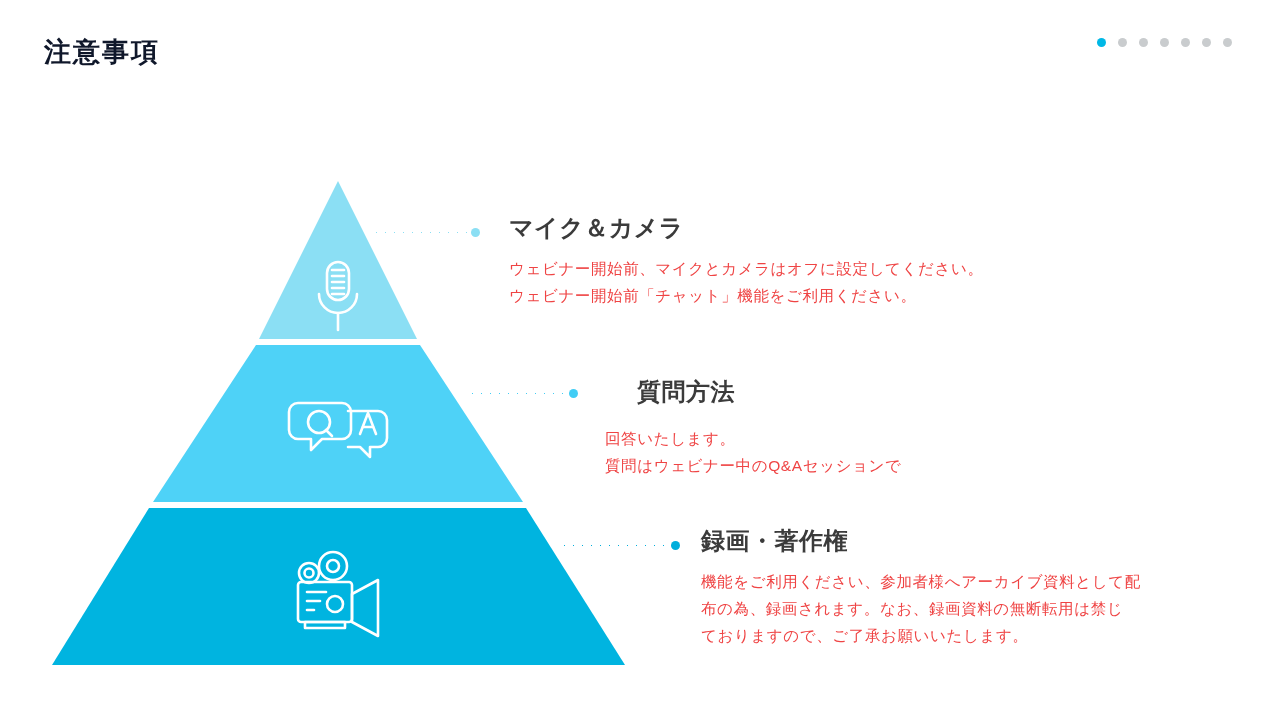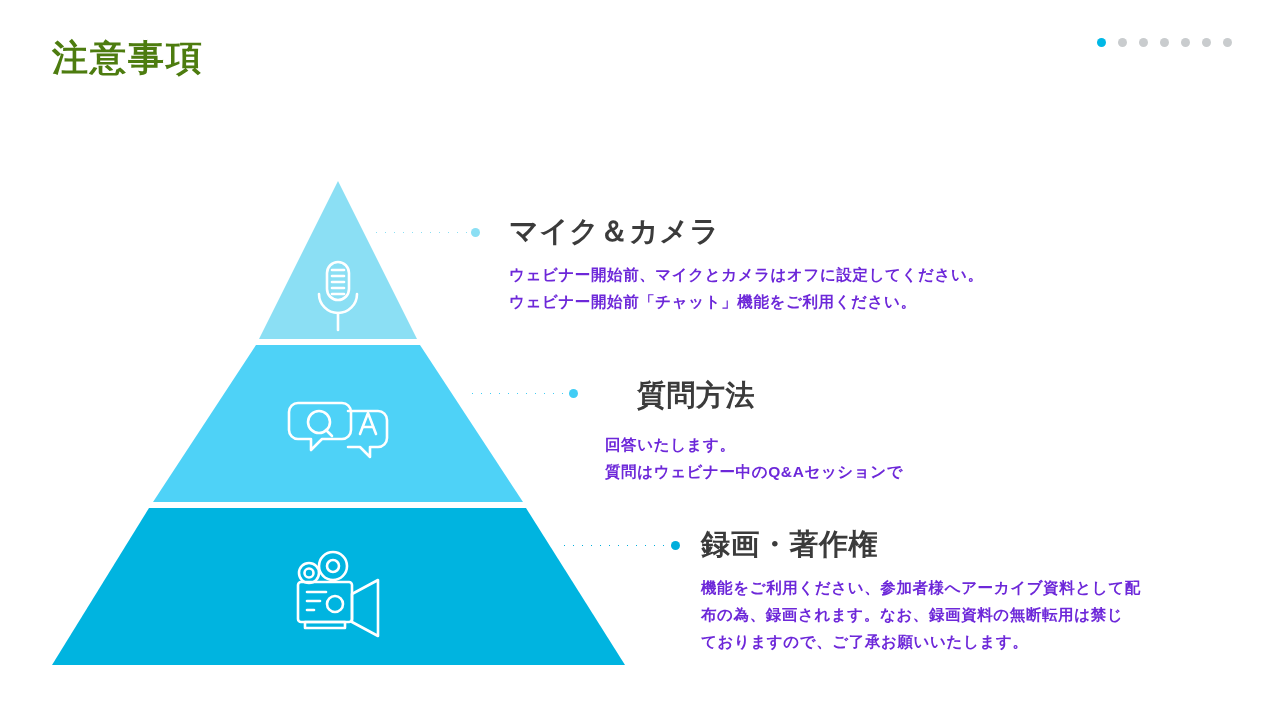--- a/index.html
+++ b/index.html
@@ -14,26 +14,26 @@
     position: relative;
     width: 1280px;
     height: 720px;
     background: #ffffff;
     overflow: hidden;
   }
 
   
   #slide-title {
     position: absolute;
-    left: 52px;
+    left: 44px;
     top: 38px;
-    font-size: 36px;
+    font-size: 27px;
     font-weight: 700;
     letter-spacing: 2px;
-    color: #4d7c0f;
+    color: #0f172a;
     line-height: 1.1;
     white-space: nowrap;
   }
 
   
   #pagination {
     position: absolute;
     top: 38px;
     right: 48px;
     display: flex;
@@ -87,32 +87,32 @@
   }
 
   #connector-1 { left: 372px; top: 227px; width: 108px; color: #8BDFF4; }
   #connector-2 { left: 468px; top: 388px; width: 110px; color: #41CDF5; }
   #connector-3 { left: 560px; top: 540px; width: 120px; color: #00AEDC; }
 
   
   .block { position: absolute; }
   .block h2 {
     margin: 0 0 12px 0;
-    font-size: 29px;
+    font-size: 24px;
     font-weight: 700;
     color: #3B3B3B;
     letter-spacing: 0.5px;
     line-height: 1.2;
     white-space: nowrap;
   }
   .block p {
     margin: 0;
     font-size: 15.5px;
-    font-weight: 700;
-    color: #6d28d9;
+    font-weight: 400;
+    color: #ef4444;
     line-height: 1.75;
     letter-spacing: 0.6px;
   }
   .block p .ln { display: block; white-space: nowrap; }
 
   #block-1 { left: 509px; top: 214px; width: 600px; }
   #block-2 { left: 605px; top: 378px; width: 520px; }
   #block-3 { left: 701px; top: 527px; width: 545px; }
 
   #block-2 h2 { margin-bottom: 18px; margin-left: 32px; }

